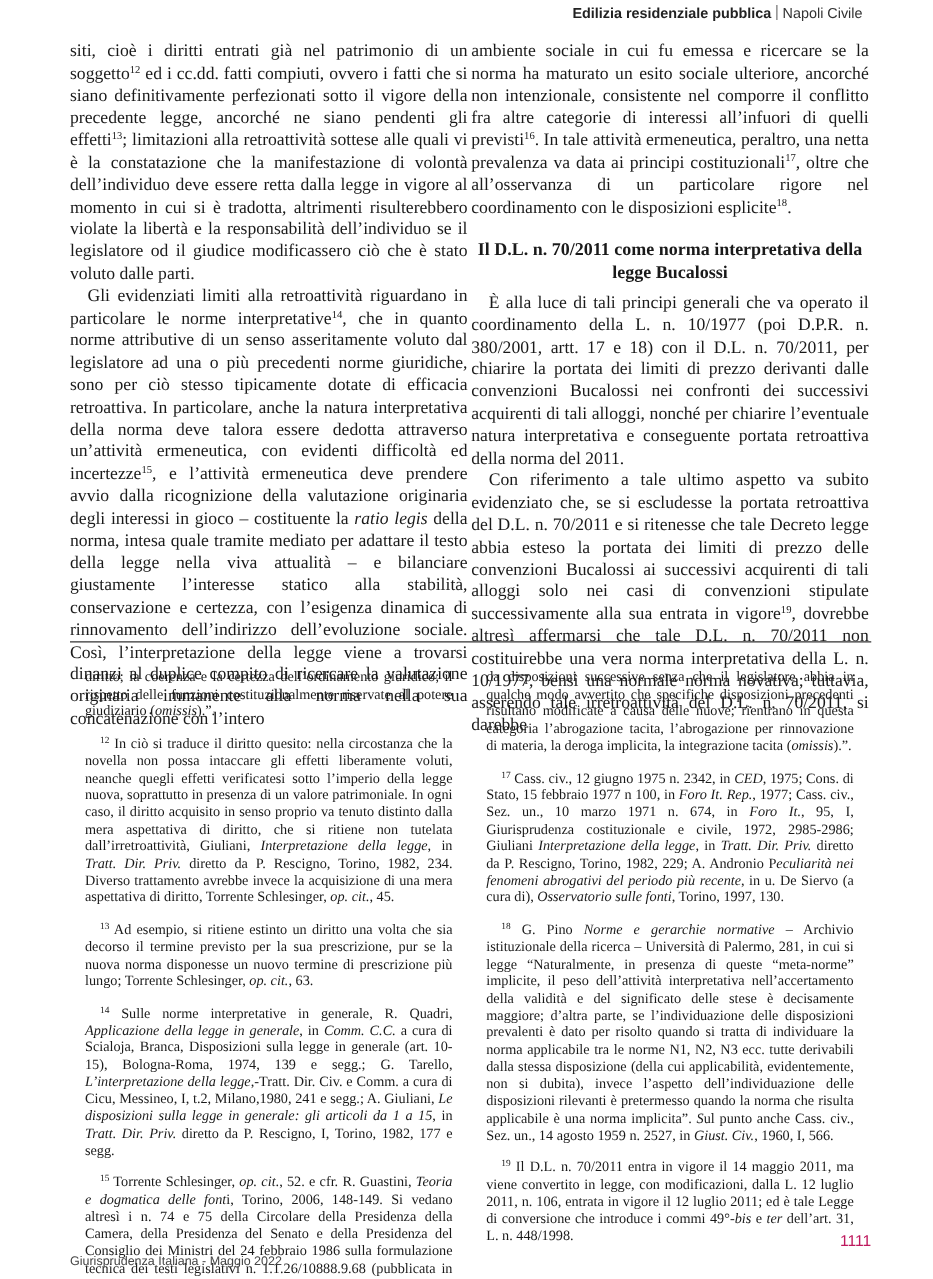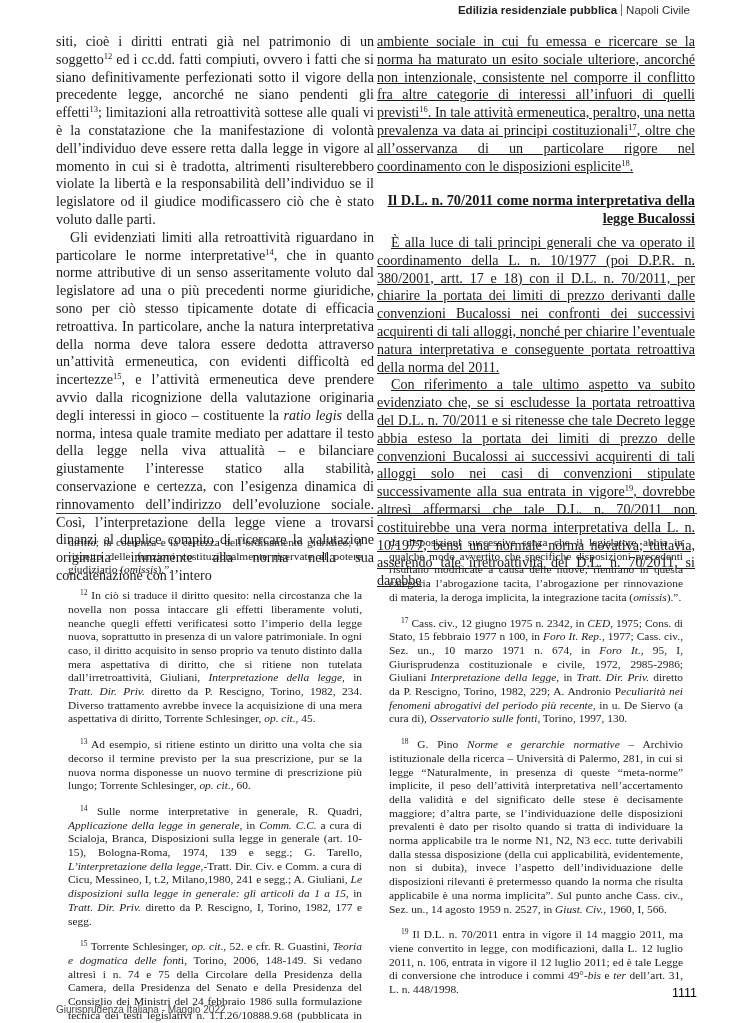--- a/index.html
+++ b/index.html
@@ -11,41 +11,41 @@
   }
   .running-head .section { font-weight: bold; text-align: center; }
   .running-head .sep { display: inline-block; width: 1px; height: 12px; background: #777; margin: 0 4px; vertical-align: -2px; }
   .running-head .topic { color: #333; }
   .col {
     position: absolute; width: 318px;
     font-family: "Liberation Serif", serif; text-align: justify; hyphens: none;
   }
   .body-col { top: 33px; font-size: 14.1px; line-height: 17.8px; }
   .body-col.left { left: 56px; }
-  .body-col.right { left: 377px; text-decoration: underline; }
+  .body-col.right { left: 377px; }
   .body-col p { margin: 0; text-indent: 14px; }
   .body-col p.cont { text-indent: 0; }
   .body-col h2 {
     font-family: "Liberation Serif", serif; font-size: 14.4px; font-weight: bold;
-    line-height: 17.8px; margin: 17px 0 6px 0; text-align: right;
+    line-height: 17.8px; margin: 17px 0 6px 0; text-align: center;
   }
   sup { font-size: 8.5px; vertical-align: 5px; line-height: 0; }
   .rule { position: absolute; top: 513px; left: 56px; width: 641px; height: 1px; background: #333; }
   .notes-col { top: 524px; font-size: 11.4px; line-height: 13.7px; }
   .notes-col.left { left: 56px; }
   .notes-col.right { left: 377px; }
   .notes-col p { margin: 12px; }
   .notes-col p.note { text-indent: 12px; }
   .notes-col sup { font-size: 7.5px; vertical-align: 4px; }
   .footer {
     position: absolute; top: 986px; left: 56px; width: 641px;
     font-family: "Liberation Sans", sans-serif; font-size: 10px; color: #444;
   }
   .footer .journal { position: absolute; left: 0; top: 18px; }
-  .footer .page { position: absolute; right: 0; top: 0; font-size: 12.5px; color: #000000; }
+  .footer .page { position: absolute; right: 0; top: 0; font-size: 12.5px; color: #be185d; }
 </style>
 </head>
 <body>
 
 <div class="running-head">
   <span class="section">Edilizia residenziale pubblica</span><span class="sep"></span><span class="topic">Napoli Civile</span>
 </div>
 
 <div class="col body-col left">
   <p class="cont"><span>siti, cioè i diritti entrati già nel patrimonio di un soggetto</span><sup>12</sup><span> ed i cc.dd. fatti compiuti, ovvero i fatti che si siano definitivamente perfezionati sotto il vigore della precedente legge, ancorché ne siano pendenti gli effetti</span><sup>13</sup><span>; limitazioni alla retroattività sottese alle quali vi è la constatazione che la manifestazione di volontà dell’individuo deve essere retta dalla legge in vigore al momento in cui si è tradotta, altrimenti risulterebbero violate la libertà e la responsabilità dell’individuo se il legislatore od il giudice modificassero ciò che è stato voluto dalle parti.</span></p>
@@ -57,21 +57,21 @@
   <h2>Il D.L. n. 70/2011 come norma interpretativa della legge Bucalossi</h2>
   <p>È alla luce di tali principi generali che va operato il coordinamento della L. n. 10/1977 (poi D.P.R. n. 380/2001, artt. 17 e 18) con il D.L. n. 70/2011, per chiarire la portata dei limiti di prezzo derivanti dalle convenzioni Bucalossi nei confronti dei successivi acquirenti di tali alloggi, nonché per chiarire l’eventuale natura interpretativa e conseguente portata retroattiva della norma del 2011.</p>
   <p><span>Con riferimento a tale ultimo aspetto va subito evidenziato che, se si escludesse la portata retroattiva del D.L. n. 70/2011 e si ritenesse che tale Decreto legge abbia esteso la portata dei limiti di prezzo delle convenzioni Bucalossi ai successivi acquirenti di tali alloggi solo nei casi di convenzioni stipulate successivamente alla sua entrata in vigore</span><sup>19</sup><span>, dovrebbe altresì affermarsi che tale D.L. n. 70/2011 non costituirebbe una vera norma interpretativa della L. n. 10/1977, bensì una normale norma novativa; tuttavia, asserendo tale irretroattività del D.L. n. 70/2011, si darebbe</span></p>
 </div>
 
 <div class="rule"></div>
 
 <div class="col notes-col left">
   <p><span>diritto; la coerenza e la certezza dell’ordinamento giuridico; il rispetto delle funzioni costituzionalmente riservate al potere giudiziario (</span><i>omissis</i><span>).”.</span></p>
   <p class="note"><sup>12</sup><span> In ciò si traduce il diritto quesito: nella circostanza che la novella non possa intaccare gli effetti liberamente voluti, neanche quegli effetti verificatesi sotto l’imperio della legge nuova, soprattutto in presenza di un valore patrimoniale. In ogni caso, il diritto acquisito in senso proprio va tenuto distinto dalla mera aspettativa di diritto, che si ritiene non tutelata dall’irretroattività, Giuliani, </span><i>Interpretazione della legge</i><span>, in </span><i>Tratt. Dir. Priv.</i><span> diretto da P. Rescigno, Torino, 1982, 234. Diverso trattamento avrebbe invece la acquisizione di una mera aspettativa di diritto, Torrente Schlesinger, </span><i>op. cit.</i><span>, 45.</span></p>
-  <p class="note"><sup>13</sup><span> Ad esempio, si ritiene estinto un diritto una volta che sia decorso il termine previsto per la sua prescrizione, pur se la nuova norma disponesse un nuovo termine di prescrizione più lungo; Torrente Schlesinger, </span><i>op. cit.</i><span>, 60.</span></p>
+  <p class="note"><sup>13</sup><span> Ad esempio, si ritiene estinto un diritto una volta che sia decorso il termine previsto per la sua prescrizione, pur se la nuova norma disponesse un nuovo termine di prescrizione più lungo; Torrente Schlesinger, </span><i>op. cit.</i><span>, 63.</span></p>
   <p class="note"><sup>14</sup><span> Sulle norme interpretative in generale, R. Quadri, </span><i>Applicazione della legge in generale</i><span>, in </span><i>Comm. C.C.</i><span> a cura di Scialoja, Branca, Disposizioni sulla legge in generale (art. 10-15), Bologna-Roma, 1974, 139 e segg.; G. Tarello, </span><i>L’interpretazione della legge</i><span>,-Tratt. Dir. Civ. e Comm. a cura di Cicu, Messineo, I, t.2, Milano,1980, 241 e segg.; A. Giuliani, </span><i>Le disposizioni sulla legge in generale: gli articoli da 1 a 15</i><span>, in </span><i>Tratt. Dir. Priv.</i><span> diretto da P. Rescigno, I, Torino, 1982, 177 e segg.</span></p>
   <p class="note"><sup>15</sup><span> Torrente Schlesinger, </span><i>op. cit</i><span>., 52. e cfr. R. Guastini, </span><i>Teoria e dogmatica delle font</i><span>i, Torino, 2006, 148-149. Si vedano altresì i n. 74 e 75 della Circolare della Presidenza della Camera, della Presidenza del Senato e della Presidenza del Consiglio dei Ministri del 24 febbraio 1986 sulla formulazione tecnica dei testi legislativi n. 1.1.26/10888.9.68 (pubblicata in </span><i>Gazz. Uff.</i><span>, 29 maggio 1986 n. 123 suppl. ord., 11; e della parte V del volumetto Regole e suggerimenti per la redazione dei testi normativi), secondo cui “(</span><i>omissis</i><span>). Sono modifiche implicite tutte quelle che derivano</span></p>
 </div>
 
 <div class="col notes-col right">
   <p><span>da disposizioni successive senza che il legislatore abbia in qualche modo avvertito che specifiche disposizioni precedenti risultano modificate a causa delle nuove; rientrano in questa categoria l’abrogazione tacita, l’abrogazione per rinnovazione di materia, la deroga implicita, la integrazione tacita (</span><i>omissis</i><span>).”.</span></p>
   <p class="note"><sup>17</sup><span> Cass. civ., 12 giugno 1975 n. 2342, in </span><i>CED</i><span>, 1975; Cons. di Stato, 15 febbraio 1977 n 100, in </span><i>Foro It. Rep.</i><span>, 1977; Cass. civ., Sez. un., 10 marzo 1971 n. 674, in </span><i>Foro It.</i><span>, 95, I, Giurisprudenza costituzionale e civile, 1972, 2985-2986; Giuliani </span><i>Interpretazione della legge</i><span>, in </span><i>Tratt. Dir. Priv.</i><span> diretto da P. Rescigno, Torino, 1982, 229; A. Andronio P</span><i>eculiarità nei fenomeni abrogativi del periodo più recente</i><span>, in u. De Siervo (a cura di), </span><i>Osservatorio sulle fonti</i><span>, Torino, 1997, 130.</span></p>
   <p class="note"><sup>18</sup><span> G. Pino </span><i>Norme e gerarchie normative</i><span> – Archivio istituzionale della ricerca – Università di Palermo, 281, in cui si legge “Naturalmente, in presenza di queste “meta-norme” implicite, il peso dell’attività interpretativa nell’accertamento della validità e del significato delle stese è decisamente maggiore; d’altra parte, se l’individuazione delle disposizioni prevalenti è dato per risolto quando si tratta di individuare la norma applicabile tra le norme N1, N2, N3 ecc. tutte derivabili dalla stessa disposizione (della cui applicabilità, evidentemente, non si dubita), invece l’aspetto dell’individuazione delle disposizioni rilevanti è pretermesso quando la norma che risulta applicabile è una norma implicita”. </span><i>S</i><span>ul punto anche Cass. civ., Sez. un., 14 agosto 1959 n. 2527, in </span><i>Giust. Civ.</i><span>, 1960, I, 566.</span></p>
   <p class="note"><sup>19</sup><span> Il D.L. n. 70/2011 entra in vigore il 14 maggio 2011, ma viene convertito in legge, con modificazioni, dalla L. 12 luglio 2011, n. 106, entrata in vigore il 12 luglio 2011; ed è tale Legge di conversione che introduce i commi 49°-</span><i>bis</i><span> e </span><i>ter</i><span> dell’art. 31, L. n. 448/1998.</span></p>
 </div>

